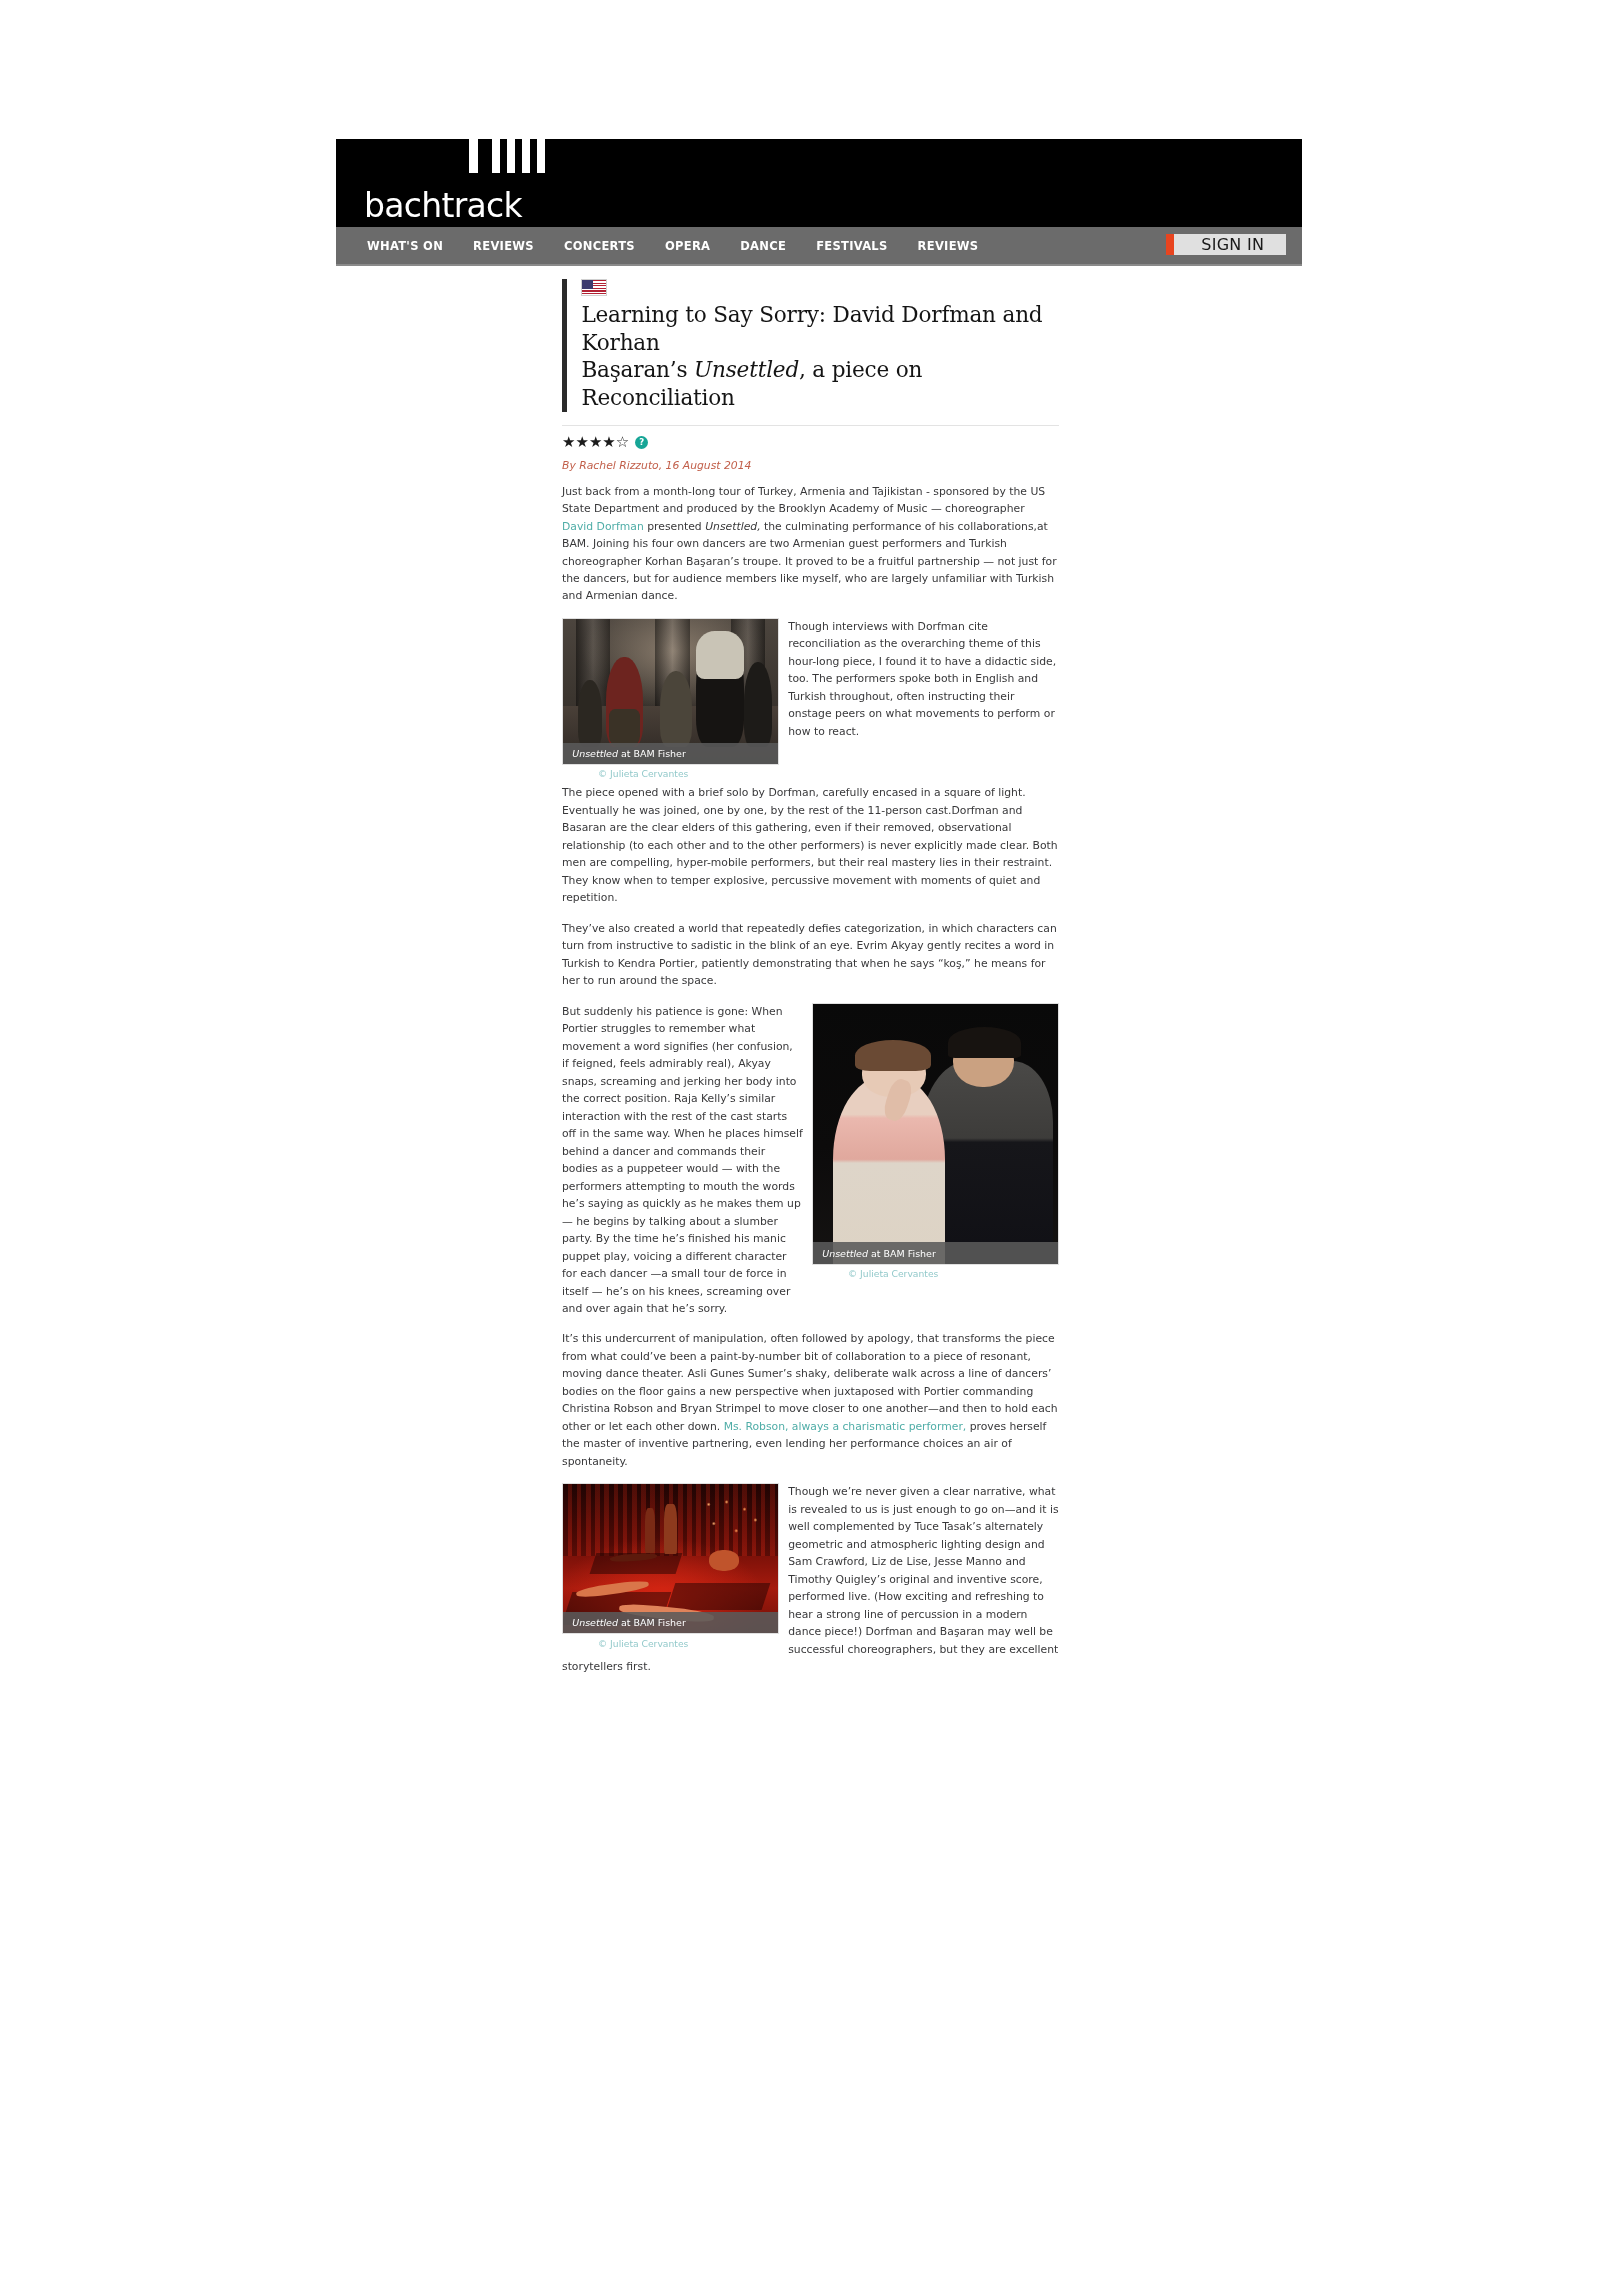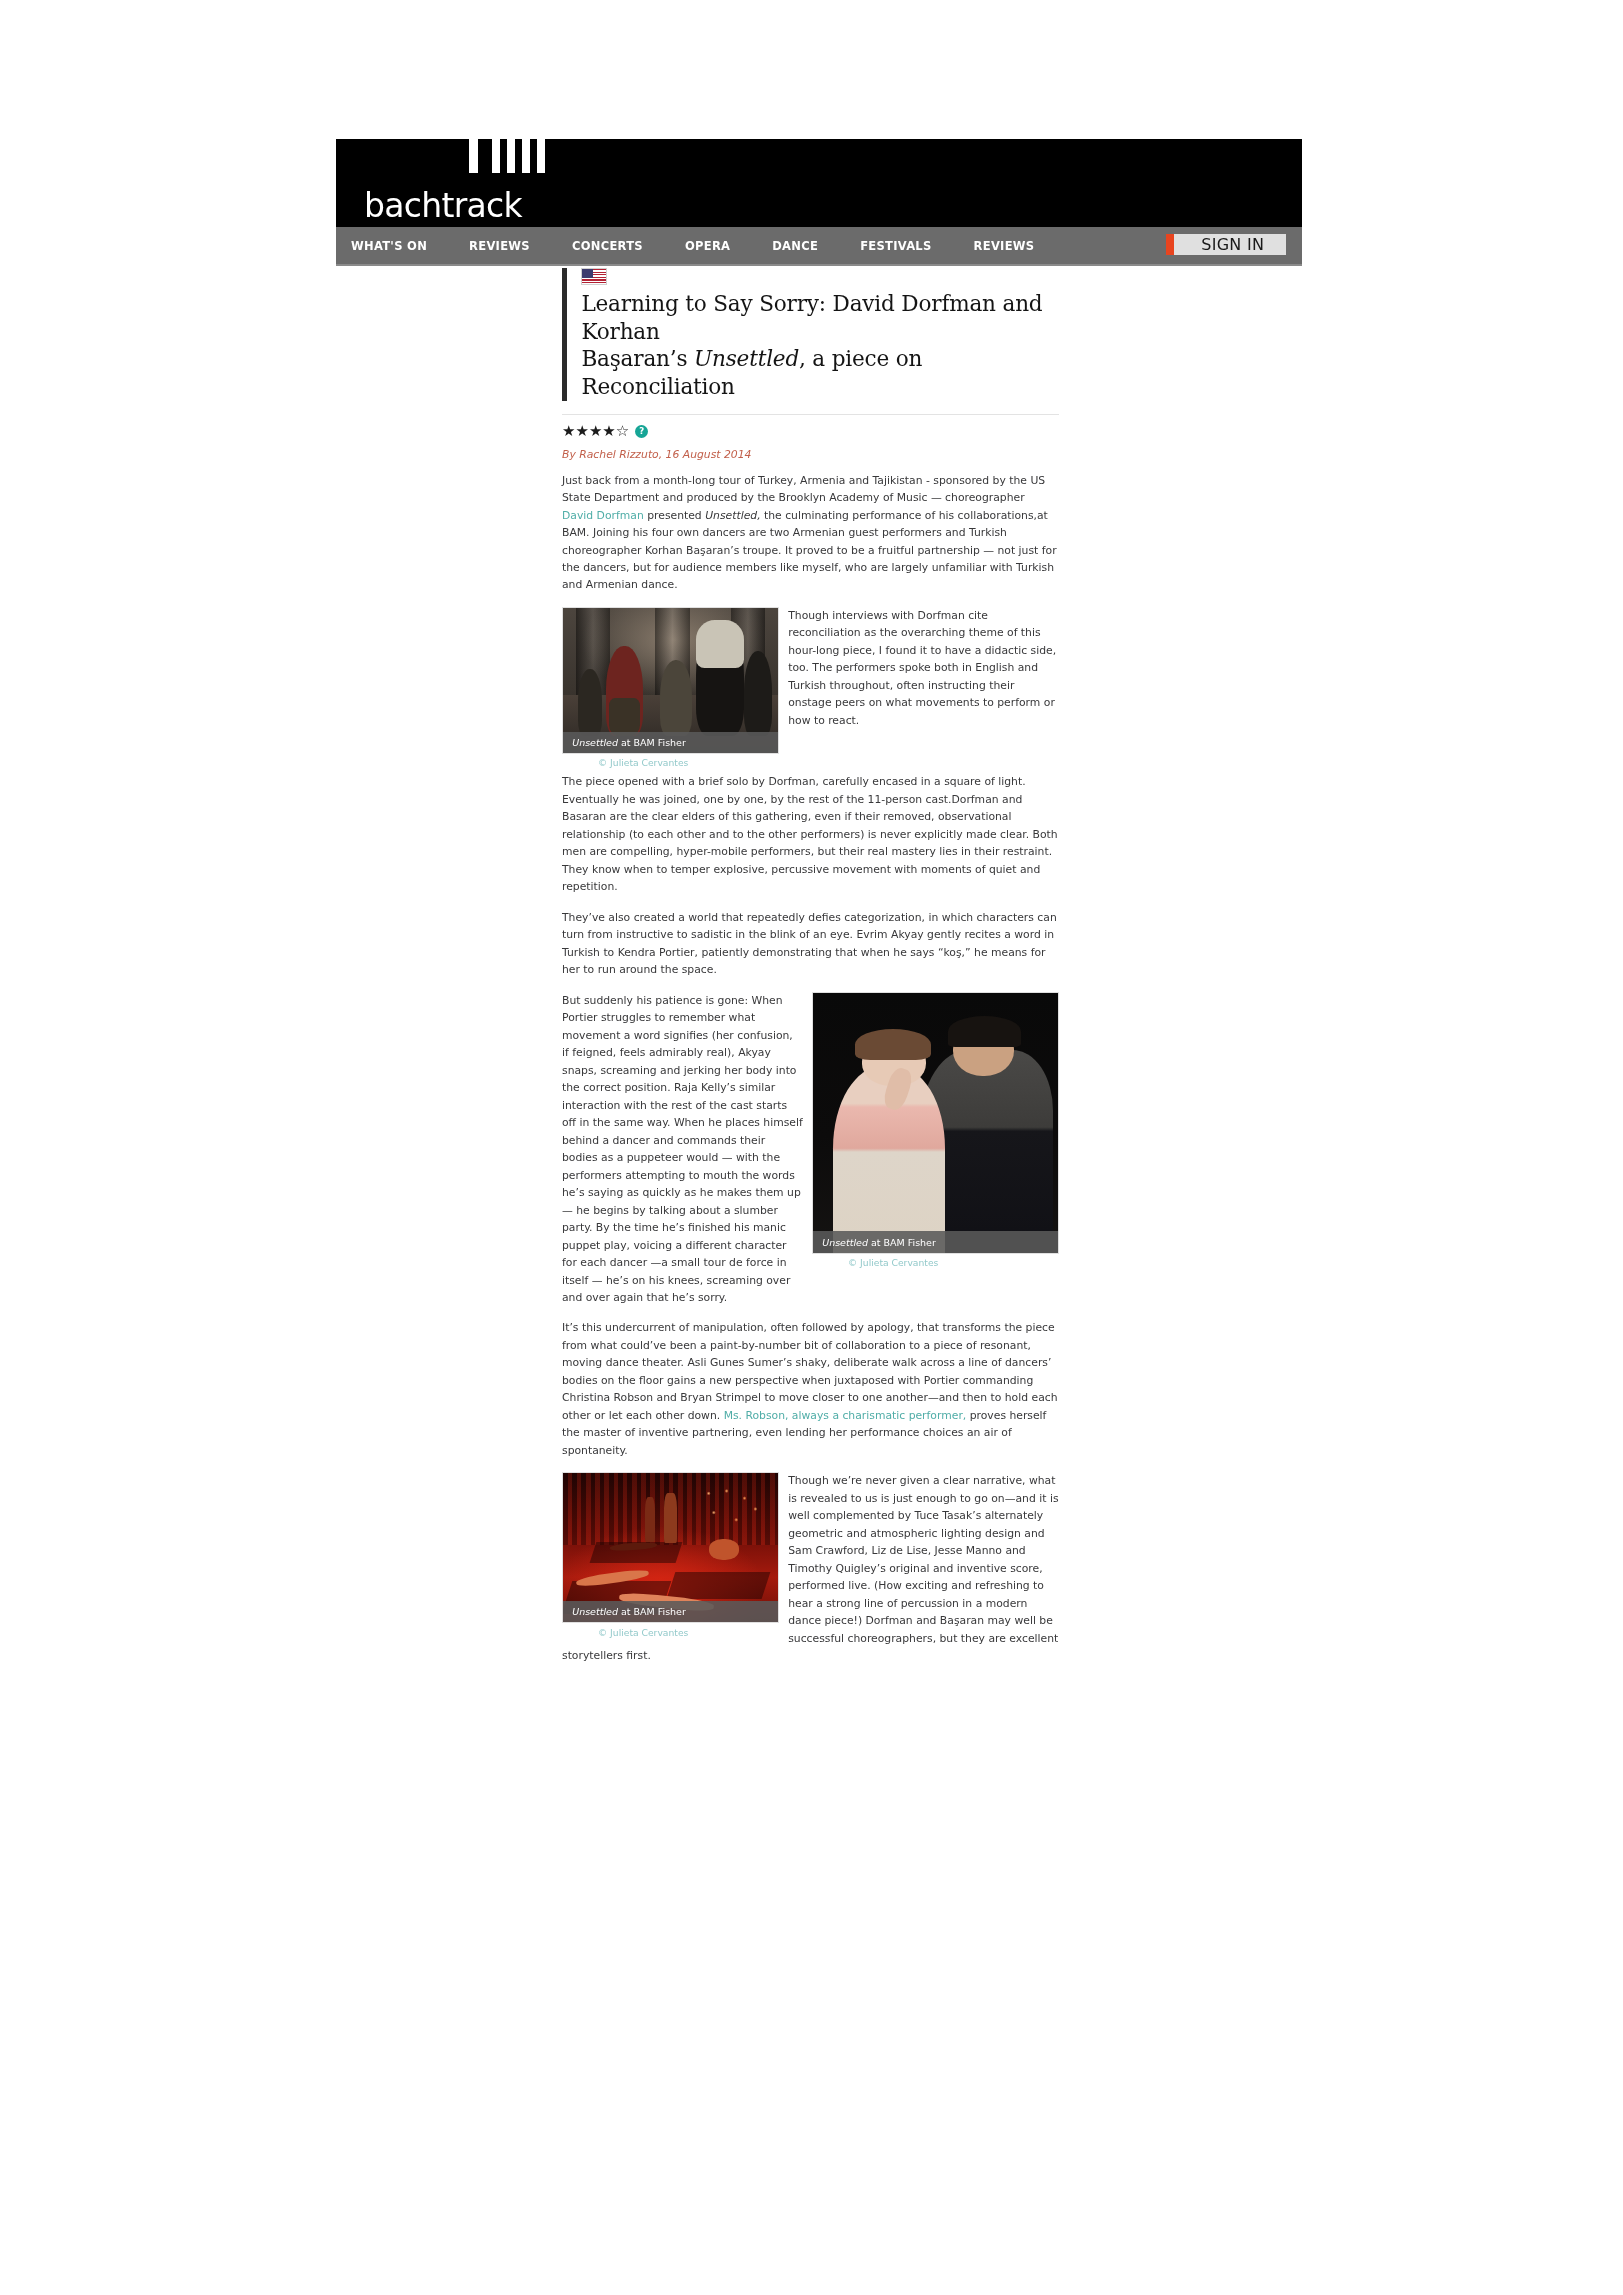--- a/index.html
+++ b/index.html
@@ -71,22 +71,22 @@
     background: #6b6b6b;
     height: 39px;
     display: flex;
     align-items: center;
     border-bottom: 2px solid #8a8a8a;
     box-sizing: border-box;
   }
   .navlist {
     display: flex;
     align-items: center;
-    padding-left: 0;
-    gap: 12px;
+    padding-left: 16px;
+    gap: 0;
   }
   .navlist .navitem {
     color: #ffffff;
     font-family: "DejaVu Sans", sans-serif;
     font-size: 11.5px;
     font-weight: bold;
     letter-spacing: 0.3px;
     padding: 0 15px;
     white-space: nowrap;
     cursor: pointer;
@@ -115,21 +115,21 @@
     justify-content: center;
     padding: 0 22px 0 27.5px;
     cursor: pointer;
   }
 
   
   .article {
     position: relative;
     width: 497px;
     margin-left: 226px;
-    padding-top: 2px;
+    padding-top: 13px;
   }
 
   .title-block {
     display: flex;
     align-items: flex-start;
     border-left: 5.2px solid #2b2b2b;
     padding-left: 14.4px;
     min-height: 79px;
   }
   .title-inner { width: 100%; }

